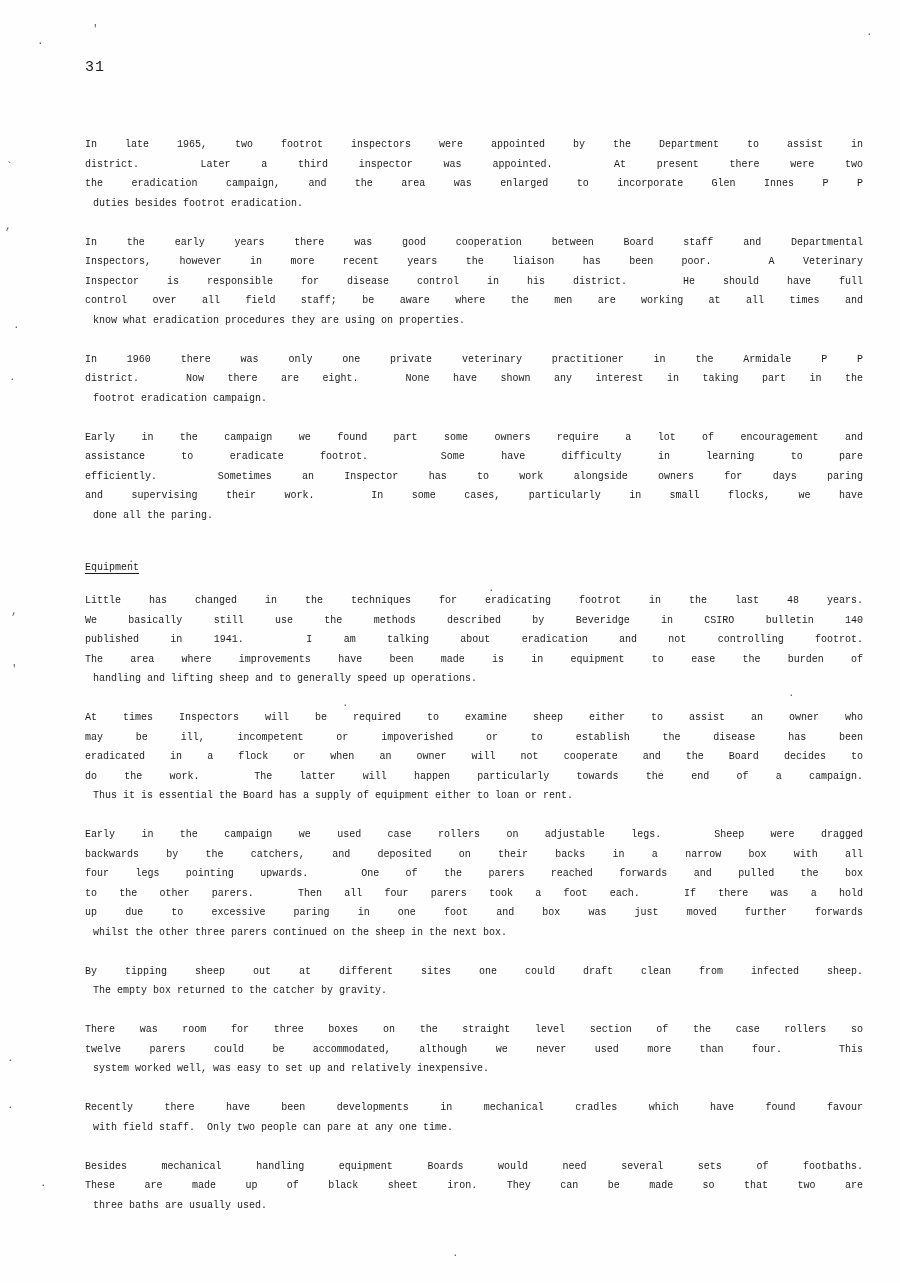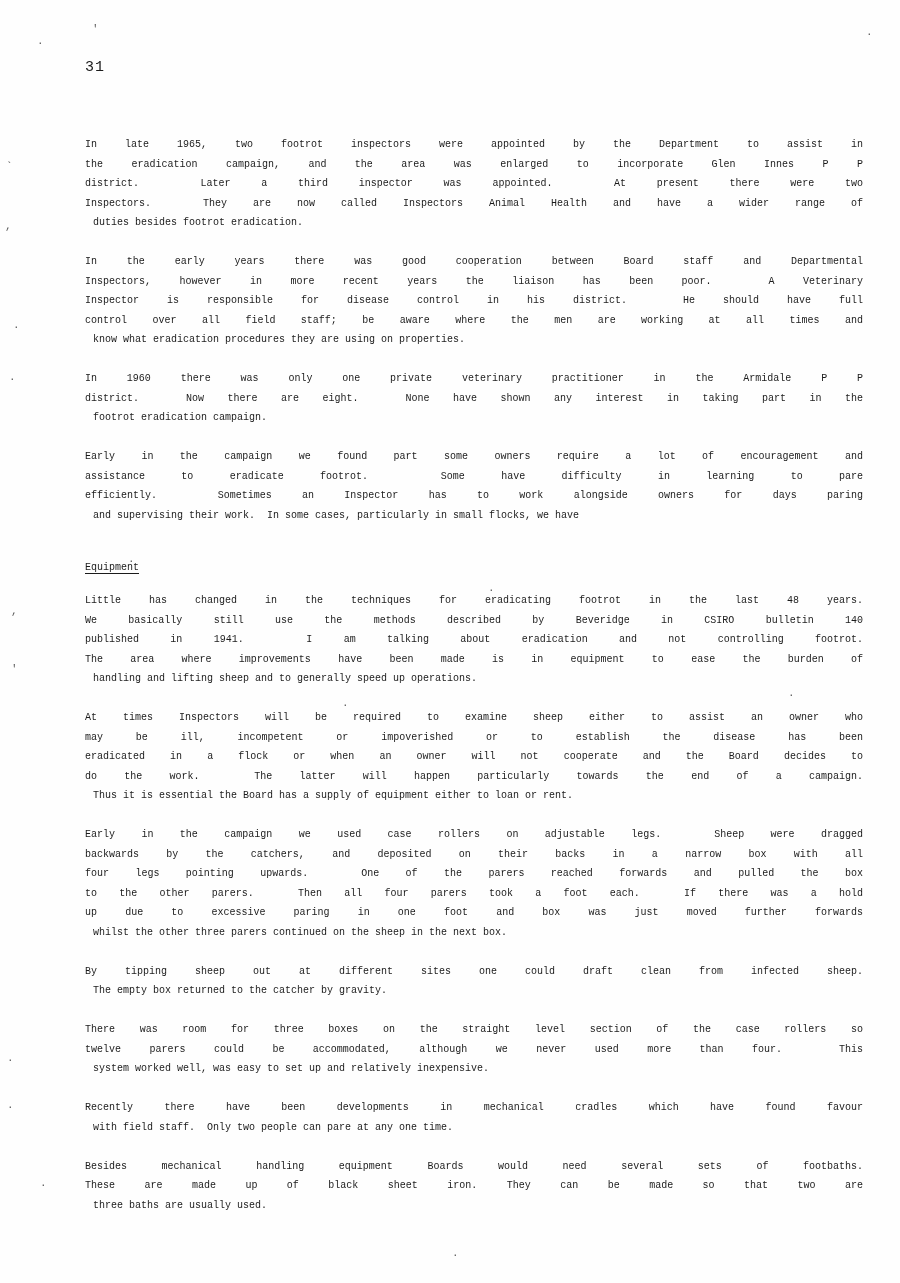--- a/index.html
+++ b/index.html
@@ -60,42 +60,42 @@
   }
 </style>
 </head>
 <body>
 
 <div class="page">
   <div class="page-number">31</div>
   <div class="body-text">
       <div class="para">
         <div class="line">In late 1965, two footrot inspectors were appointed by the Department to assist in</div>
+        <div class="line">district.  Later a third inspector was appointed.  At present there were two</div>
         <div class="line">the eradication campaign, and the area was enlarged to incorporate Glen Innes P P</div>
-        <div class="line">district.  Later a third inspector was appointed.  At present there were two</div>
-        <div class="line">Inspectors.  They are now called Inspectors Animal Health and have a wider range of</div>
         <div class="line">duties besides footrot eradication.</div>
       </div>
       <div class="para">
         <div class="line">In the early years there was good cooperation between Board staff and Departmental</div>
         <div class="line">Inspectors, however in more recent years the liaison has been poor.  A Veterinary</div>
         <div class="line">Inspector is responsible for disease control in his district.  He should have full</div>
         <div class="line">control over all field staff; be aware where the men are working at all times and</div>
         <div class="line">know what eradication procedures they are using on properties.</div>
       </div>
       <div class="para">
         <div class="line">In 1960 there was only one private veterinary practitioner in the Armidale P P</div>
         <div class="line">district.  Now there are eight.  None have shown any interest in taking part in the</div>
         <div class="line">footrot eradication campaign.</div>
       </div>
       <div class="para">
         <div class="line">Early in the campaign we found part some owners require a lot of encouragement and</div>
         <div class="line">assistance to eradicate footrot.  Some have difficulty in learning to pare</div>
         <div class="line">efficiently.  Sometimes an Inspector has to work alongside owners for days paring</div>
         <div class="line">and supervising their work.  In some cases, particularly in small flocks, we have</div>
+        <div class="line">done all the paring.</div>
       </div>
       <div class="heading">Equipment</div>
       <div class="para">
         <div class="line">Little has changed in the techniques for eradicating footrot in the last 48 years.</div>
         <div class="line">We basically still use the methods described by Beveridge in CSIRO bulletin 140</div>
         <div class="line">published in 1941.  I am talking about eradication and not controlling footrot.</div>
         <div class="line">The area where improvements have been made is in equipment to ease the burden of</div>
         <div class="line">handling and lifting sheep and to generally speed up operations.</div>
       </div>
       <div class="para">

